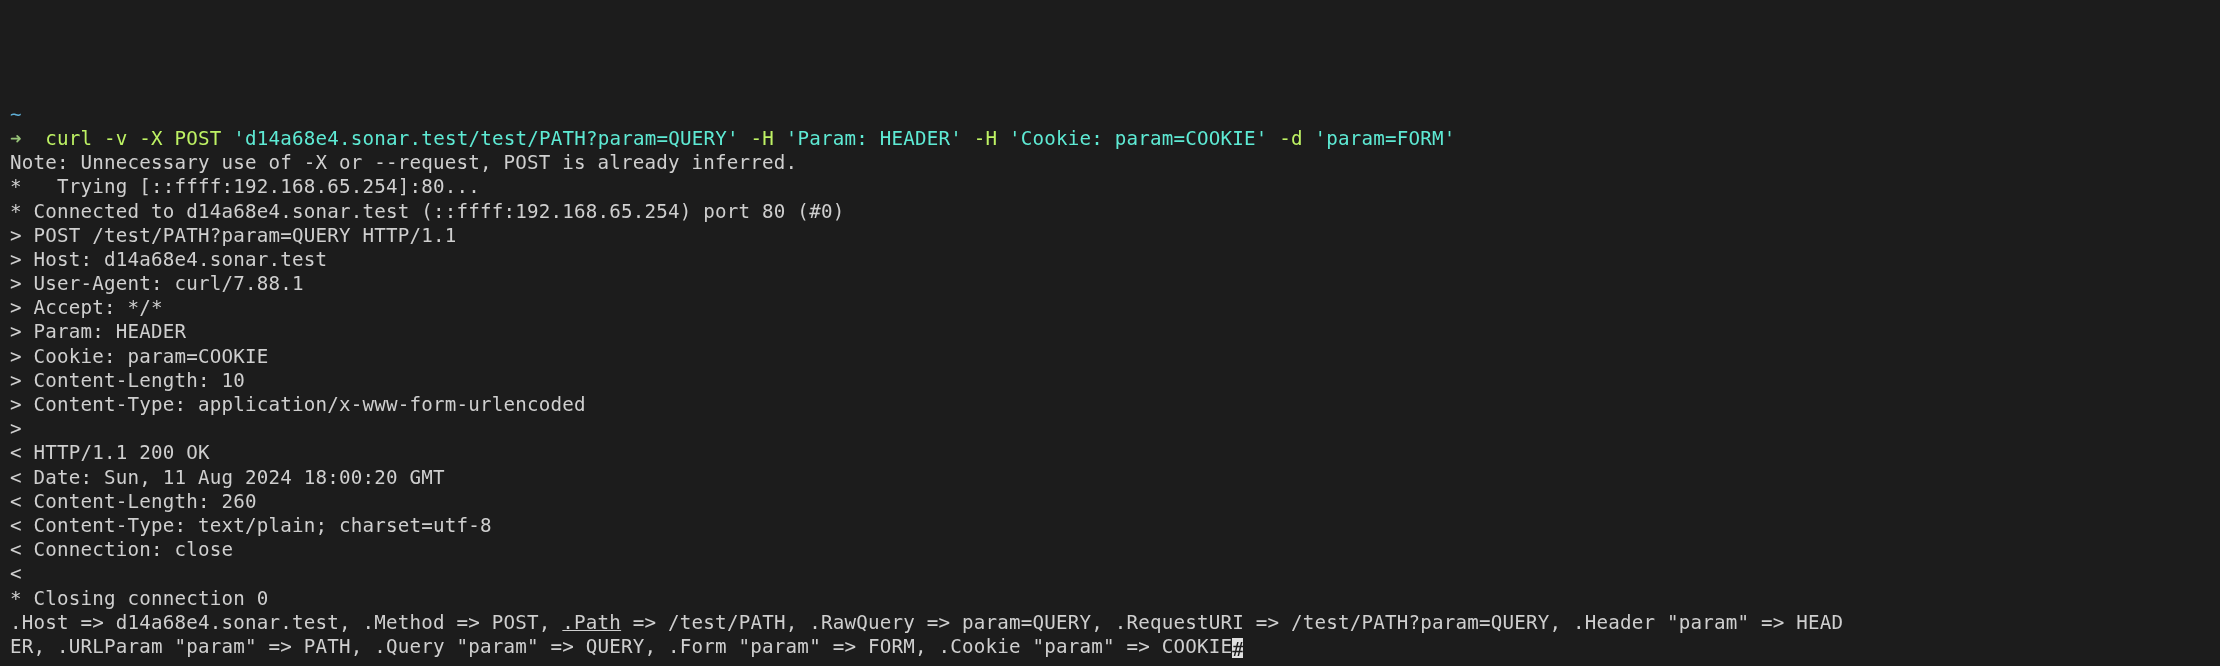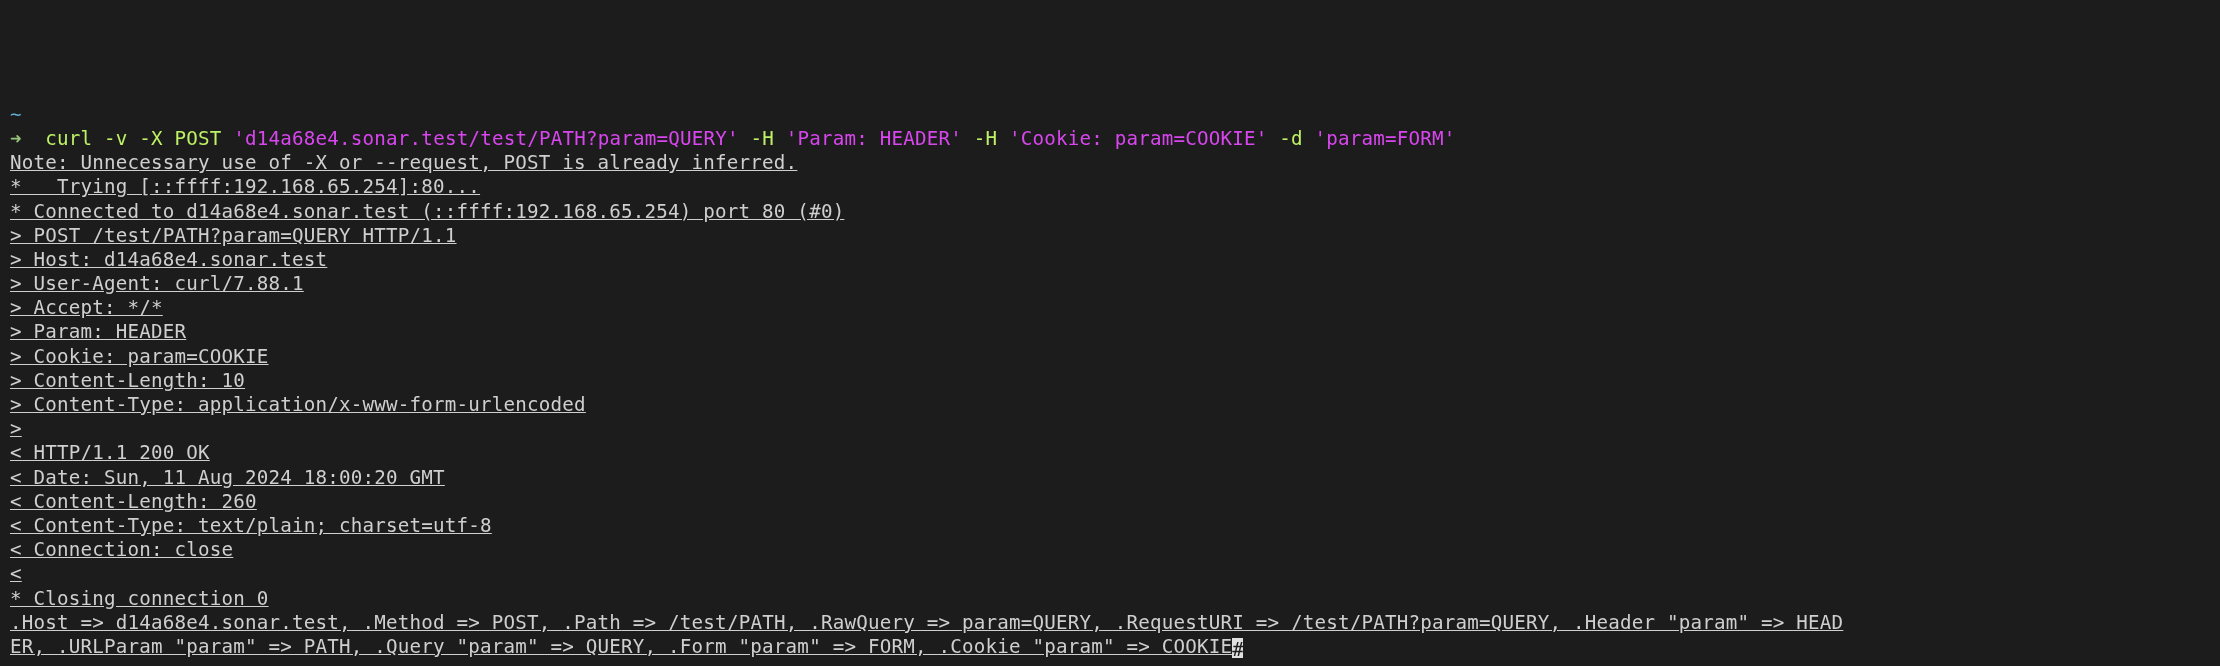--- a/index.html
+++ b/index.html
@@ -21,25 +21,24 @@
     overflow: hidden;
   }
   .prompt-arrow {
     color: #98c379;
     font-weight: bold;
   }
   .cmd {
     color: #bef264;
   }
   .str {
-    color: #d946ef;
+    color: #5eead4;
   }
   .gray {
     color: #cfcfcf;
-    text-decoration: underline;
   }
   .underline {
     text-decoration: underline;
   }
   .cursor {
     background: #e0e0e0;
     color: #1c1c1c;
     display: inline-block;
     width: 0.58em;
     height: 1.05em;

